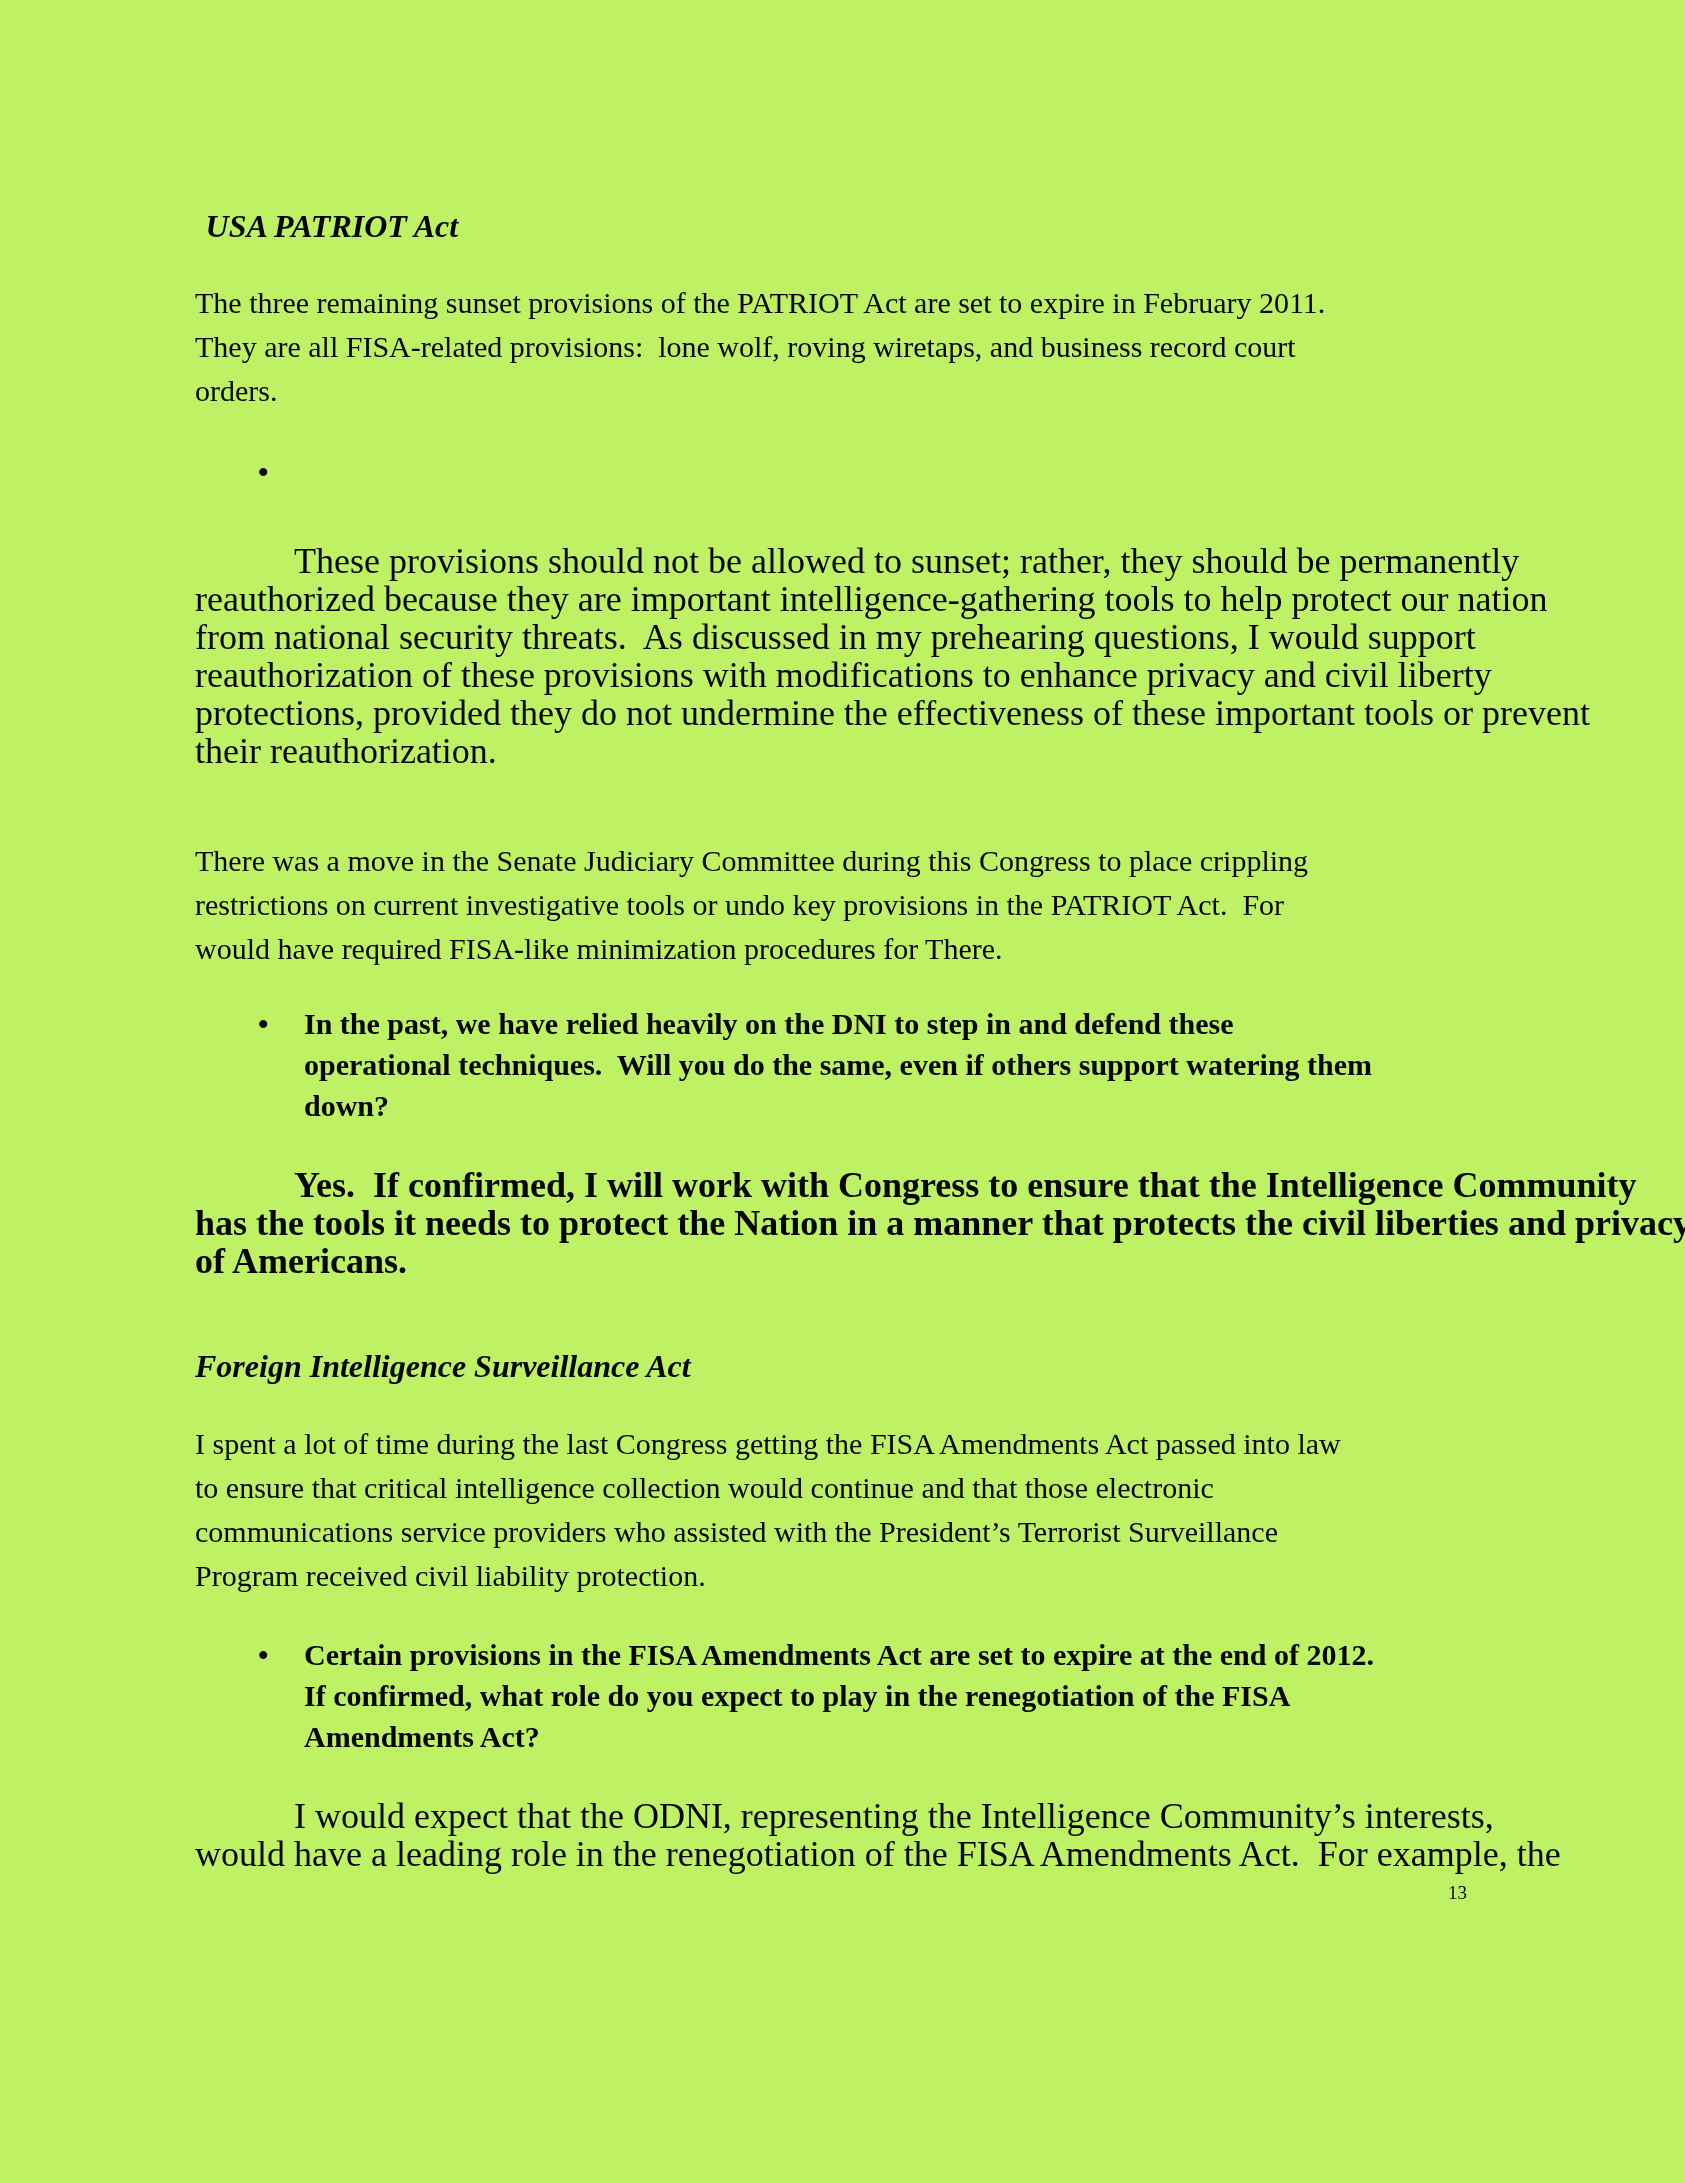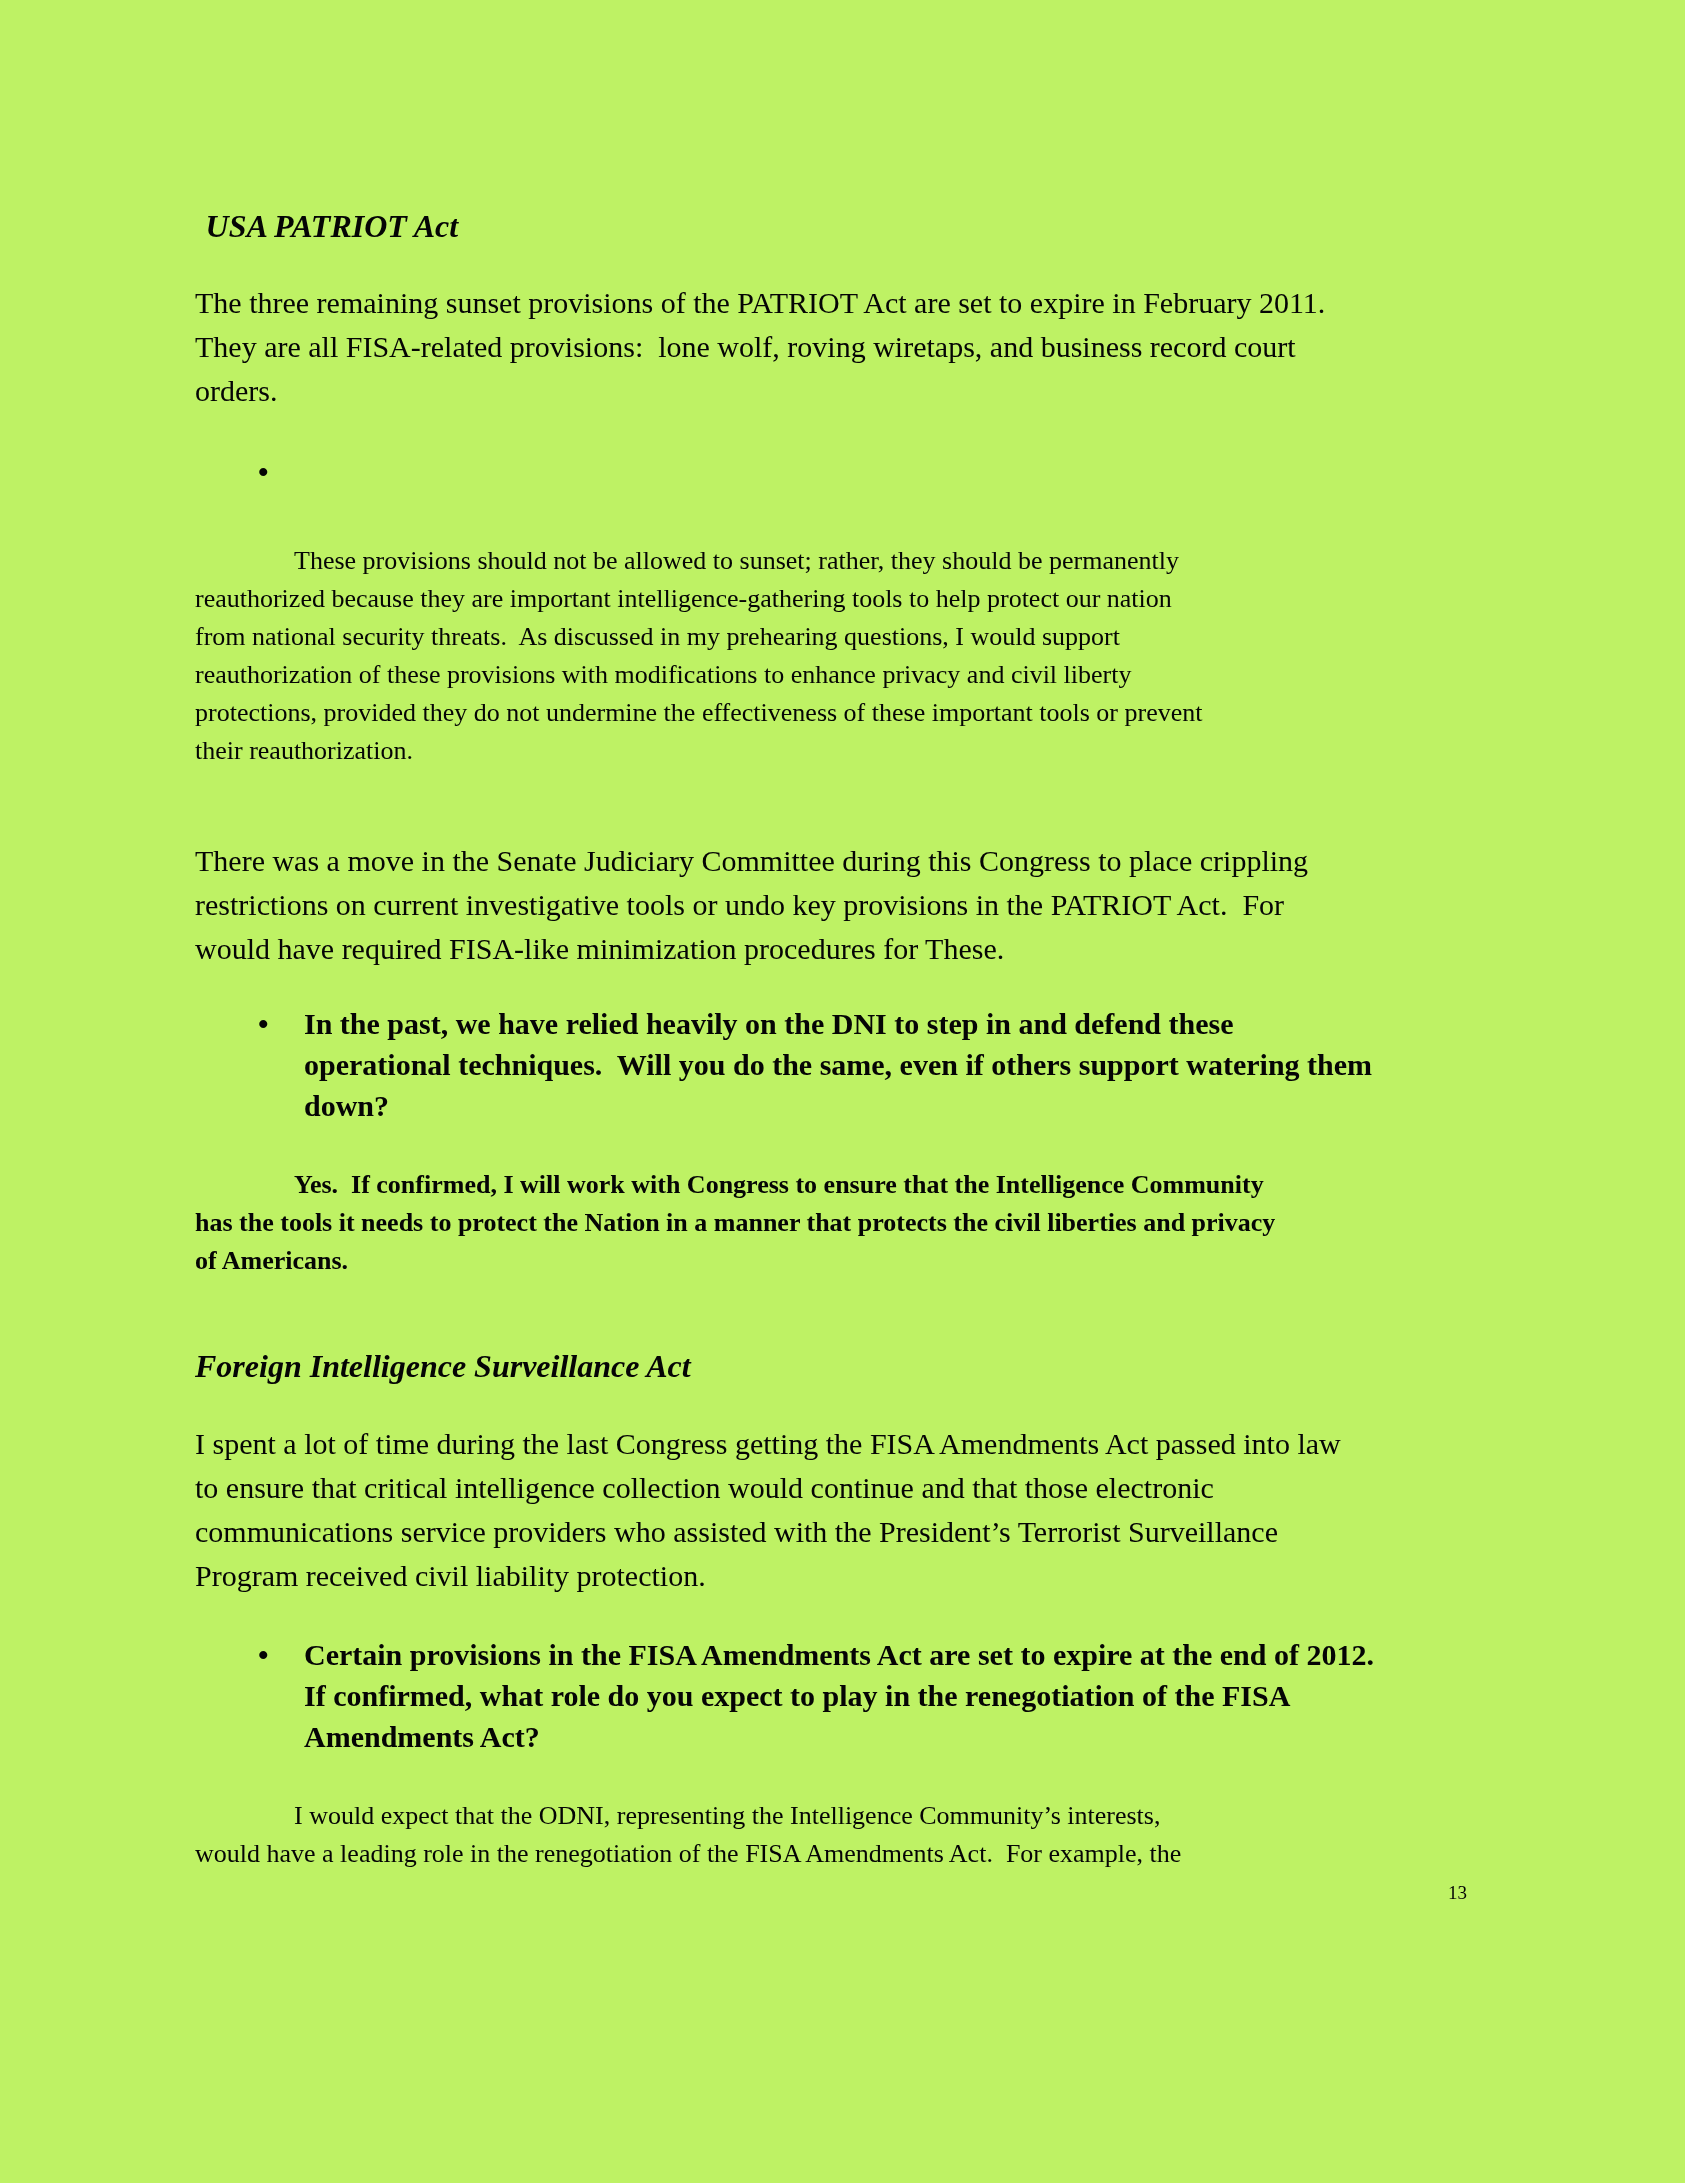--- a/index.html
+++ b/index.html
@@ -47,21 +47,21 @@
     line-height: 41px;
     font-weight: bold;
     margin: 0 0 50px 0;
   }
   .bullet-2, .bullet-3 { margin-bottom: 40px; }
   .bullet .marker {
     flex: none;
     width: 46px;
   }
   .answer {
-    font-size: 26px;
+    font-size: 36px;
     line-height: 38px;
     margin: 0 0 69px 0;
   }
   .answer .line:first-child {
     text-indent: 99px;
   }
   .answer-2 { margin-bottom: 66px; font-weight: bold; }
   .answer-3 { margin-bottom: 1px; }
   .page-number {
     font-size: 19px;
@@ -93,21 +93,21 @@
       <div class="line">reauthorized because they are important intelligence-gathering tools to help protect our nation</div>
       <div class="line">from national security threats.  As discussed in my prehearing questions, I would support</div>
       <div class="line">reauthorization of these provisions with modifications to enhance privacy and civil liberty</div>
       <div class="line">protections, provided they do not undermine the effectiveness of these important tools or prevent</div>
       <div class="line">their reauthorization.</div>
     </div>
 
     <div class="para para-2">
       <div class="line">There was a move in the Senate Judiciary Committee during this Congress to place crippling</div>
       <div class="line">restrictions on current investigative tools or undo key provisions in the PATRIOT Act.  For</div>
-      <div class="line">would have required FISA-like minimization procedures for These.</div>
+      <div class="line">would have required FISA-like minimization procedures for There.</div>
     </div>
 
     <div class="bullet bullet-2">
       <span class="marker">•</span>
       <span class="btext">
         <div class="line">In the past, we have relied heavily on the DNI to step in and defend these</div>
         <div class="line">operational techniques.  Will you do the same, even if others support watering them</div>
         <div class="line">down?</div>
       </span>
     </div>

